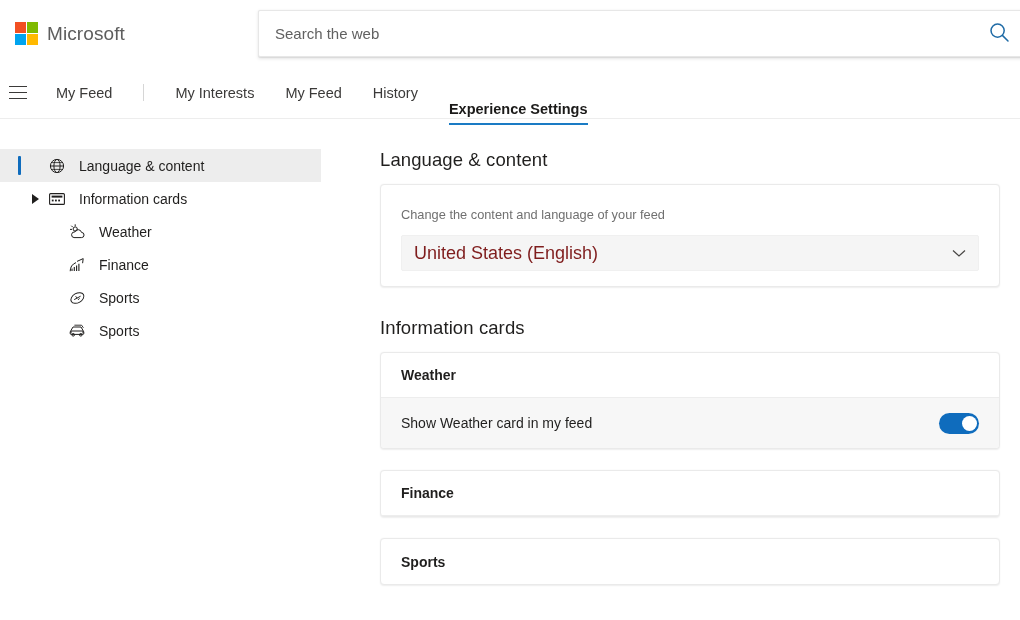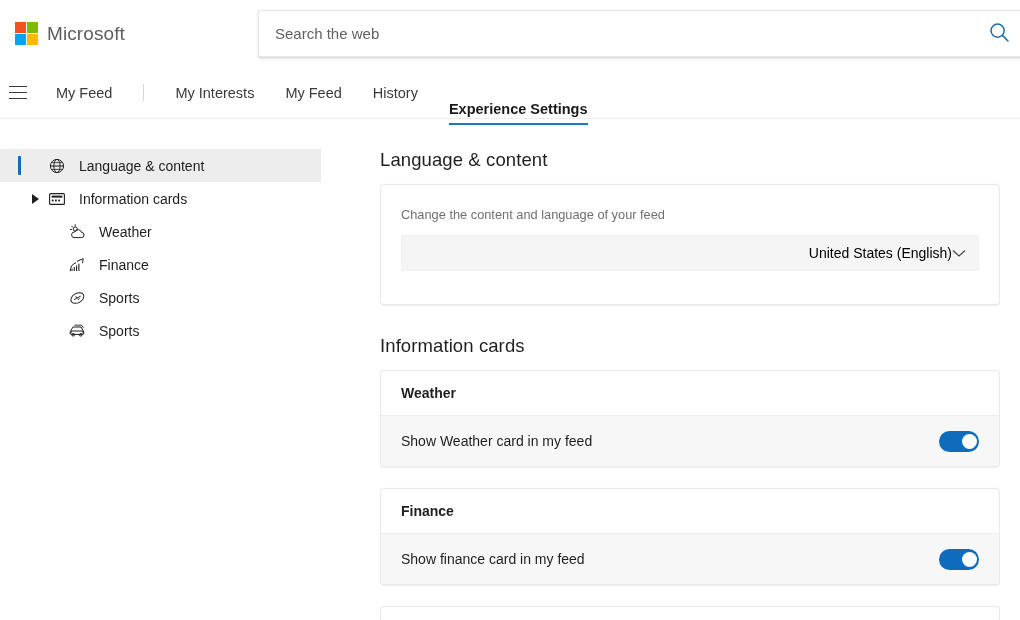--- a/index.html
+++ b/index.html
@@ -195,42 +195,41 @@
   }
   .card {
     width: 620px;
     background: #ffffff;
     border: 1px solid #eaeaea;
     border-radius: 4px;
     box-shadow: 0 .4px 1.5px rgba(0,0,0,.07);
   }
 
   
-  .lang-card { padding: 22px 20px 33px 20px; }
+  .lang-card { padding: 22px 20px 15px 20px; }
   .lang-desc {
     font-size: 12.8px;
     color: #707070;
     margin-bottom: 13px;
     margin-left: 0;
   }
   .dropdown {
     height: 36px;
     background: #f5f5f5;
     border: 1px solid #f0f0f0;
     border-radius: 2px;
     display: flex;
     align-items: center;
     padding: 0 12px 0 12px;
     cursor: pointer;
   }
   .dropdown .dd-value {
     flex: 1;
-    font-size: 14px;
-    color: #000000;
-    text-align: right;
+    font-size: 18px;
+    color: #7f1d1d;
   }
 
   
   .info-card { margin-bottom: 21px; }
   .info-head {
     height: 45px;
     display: flex;
     align-items: center;
     padding-left: 20px;
     font-size: 14px;
@@ -423,26 +422,20 @@
       <div class="info-row">
         <span class="row-label">Show Weather card in my feed</span>
         <span class="toggle">
             <span class="knob"></span>
           </span>
       </div>
     </div>
 
     <div class="card info-card">
       <div class="info-head">Finance</div>
-      <div class="info-row">
-        <span class="row-label">Show finance card in my feed</span>
-        <span class="toggle">
-            <span class="knob"></span>
-          </span>
-      </div>
     </div>
 
     <div class="card info-card cut">
       <div class="info-head">Sports</div>
 
     </div>
 
   </div>
 </div>
 

